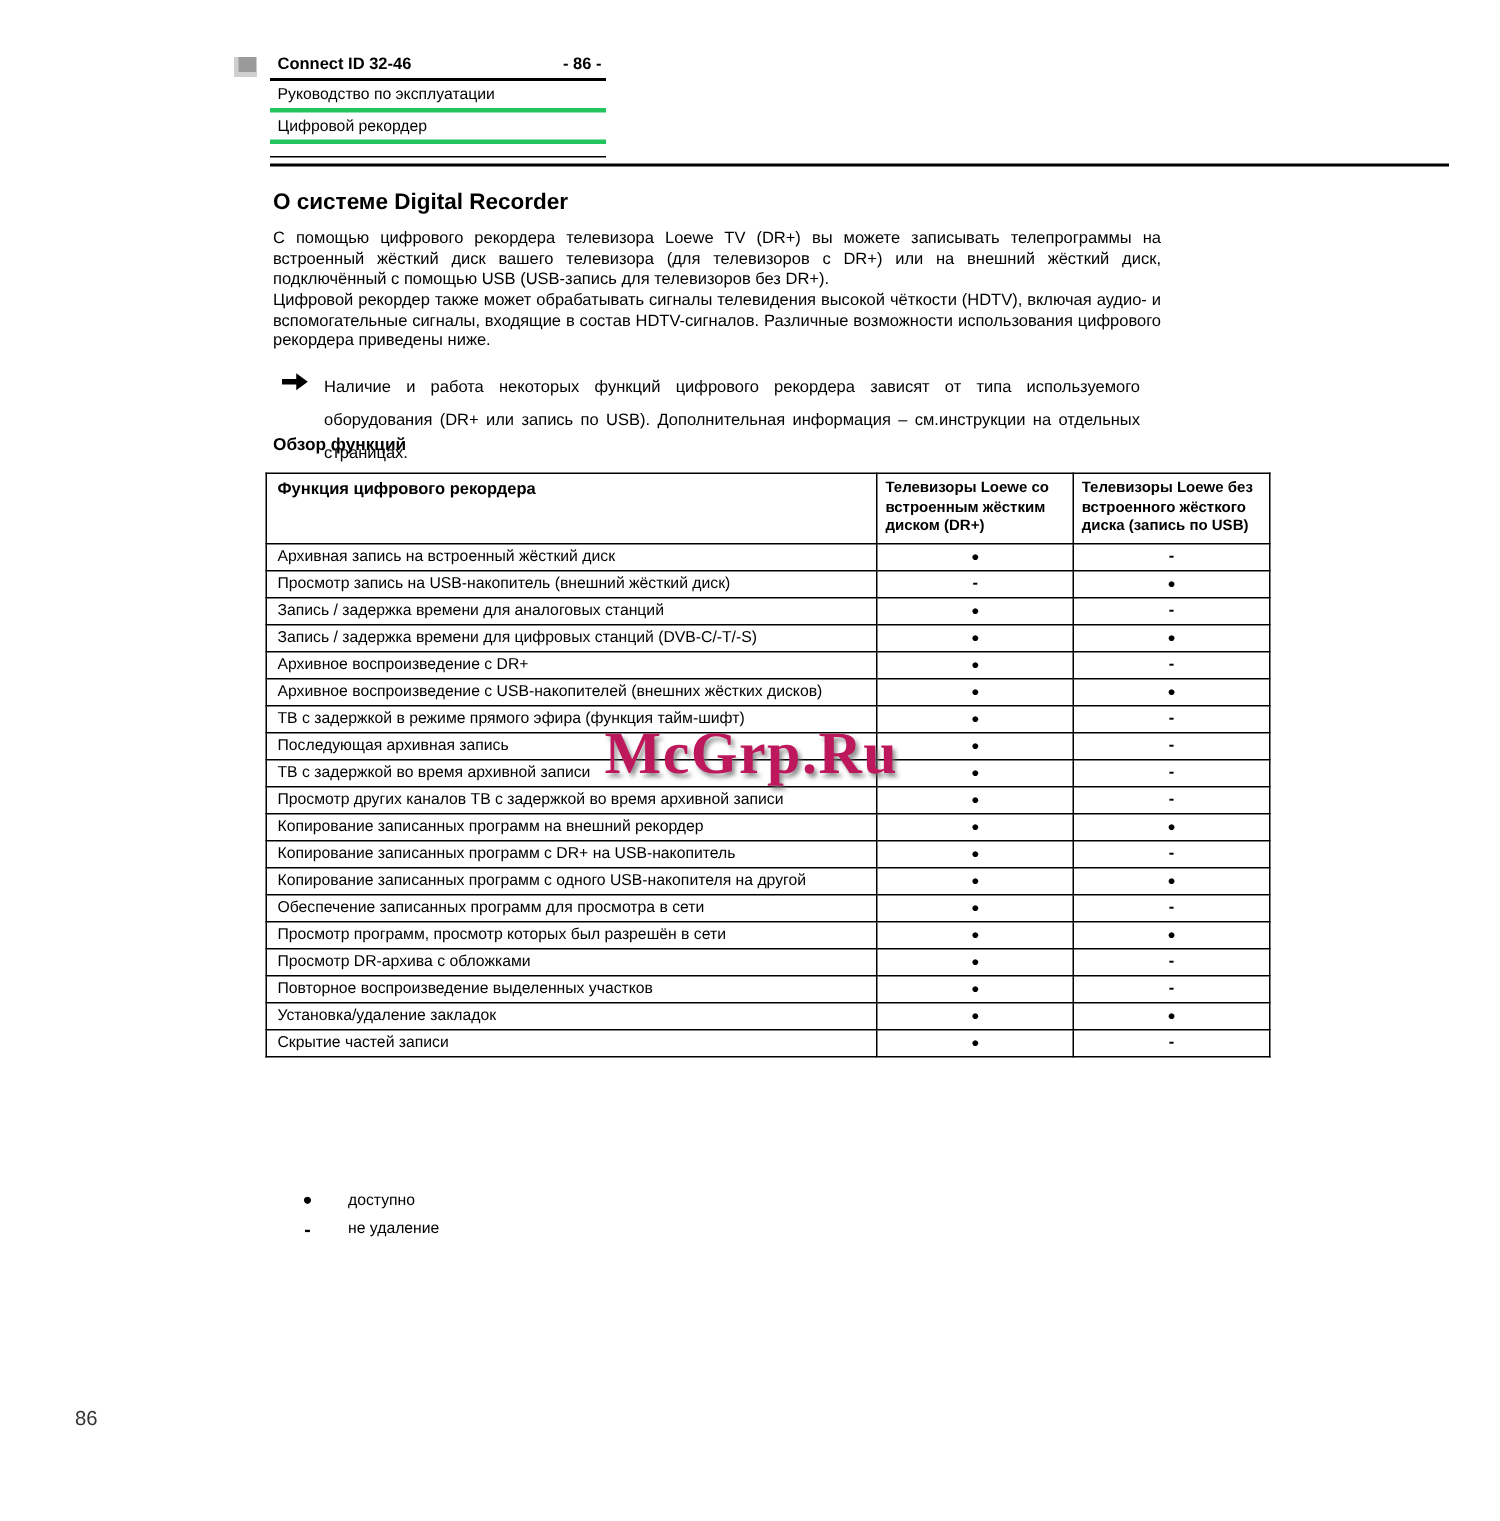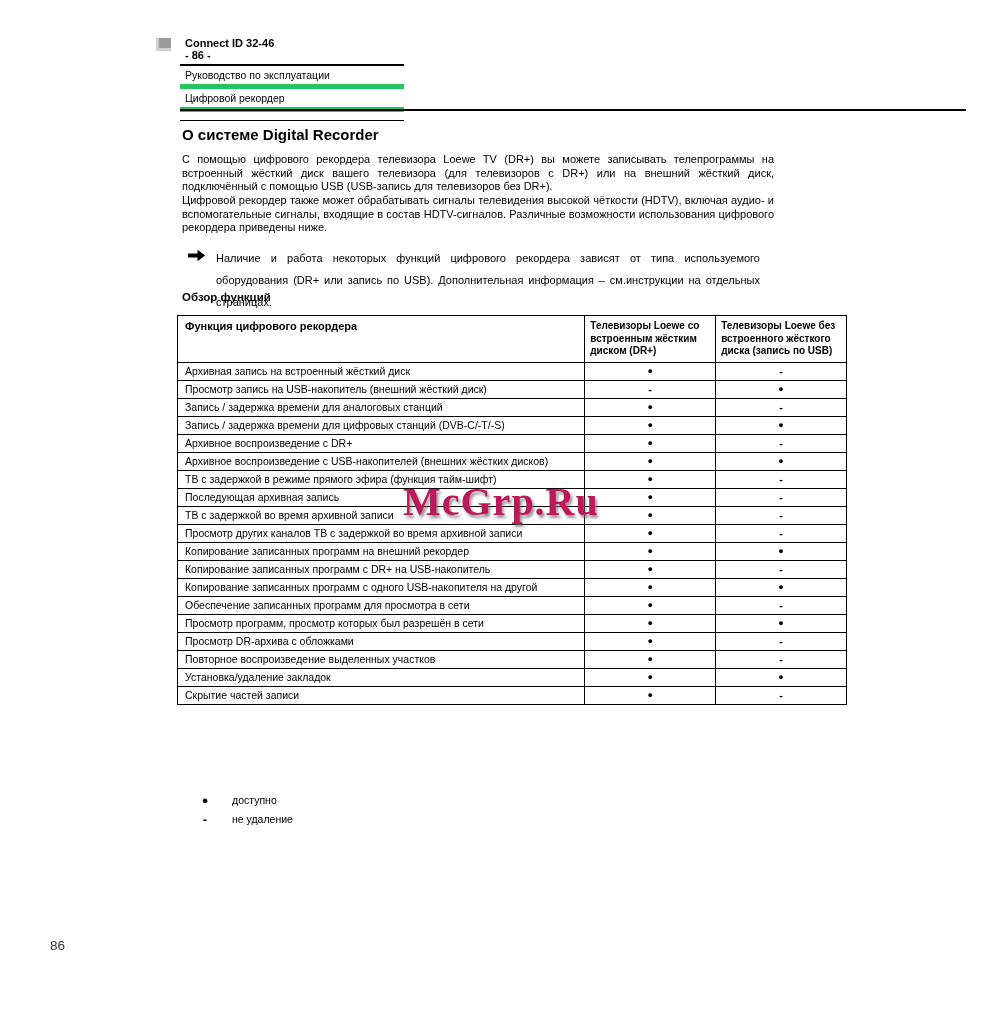--- a/index.html
+++ b/index.html
@@ -5,22 +5,22 @@
   * { margin:0; padding:0; box-sizing:border-box; }
   html,body { background:#ffffff; }
   body { font-family:"Liberation Sans", sans-serif; color:#000; }
   .page { position:relative; width:1000px; height:1014px; background:#fff; overflow:hidden; }
 
   
   .header { position:absolute; left:180px; top:36px; width:224px; }
   .hdr-icon { position:absolute; left:-24px; top:2px; width:15px; height:13px;
               background:#9a9a9a; box-shadow: inset 3px -3px 0 0 #cfcfcf; }
   .hdr-row1 { display:flex; justify-content:space-between; align-items:baseline;
-              font-weight:bold; font-size:11px; padding:1px 3px 3px 5px; border-bottom:2px solid #000;flex-direction:column; }
-  .hdr-row  { font-size:10.5px; padding:3px 3px 3px 5px; border-bottom:5px solid #22c55e; }
+              font-weight:bold; font-size:11px; padding:1px 3px 3px 5px; border-bottom:2px solid #000; }
+  .hdr-row  { font-size:10.5px; padding:3px 3px 3px 5px; border-bottom:3px solid #22c55e; }
   .hdr-empty { height:9px; border-bottom:1px solid #000; }
 
   .top-rule { position:absolute; left:180px; top:109px; width:786px; border-top:2px solid #000; }
 
   .title   { position:absolute; left:182px; top:126px; font-size:15px; font-weight:bold;text-align:right; }
   .para    { position:absolute; left:182px; width:592px; font-size:11px; line-height:13.6px; text-align:justify; }
   .p1 { top:153px; } .p2 { top:194px; }
 
   .note { position:absolute; left:188px; top:247px; width:572px; display:flex; }
   .arrow-wrap { flex:none; width:18px; margin-right:10px; padding-top:1px; }

